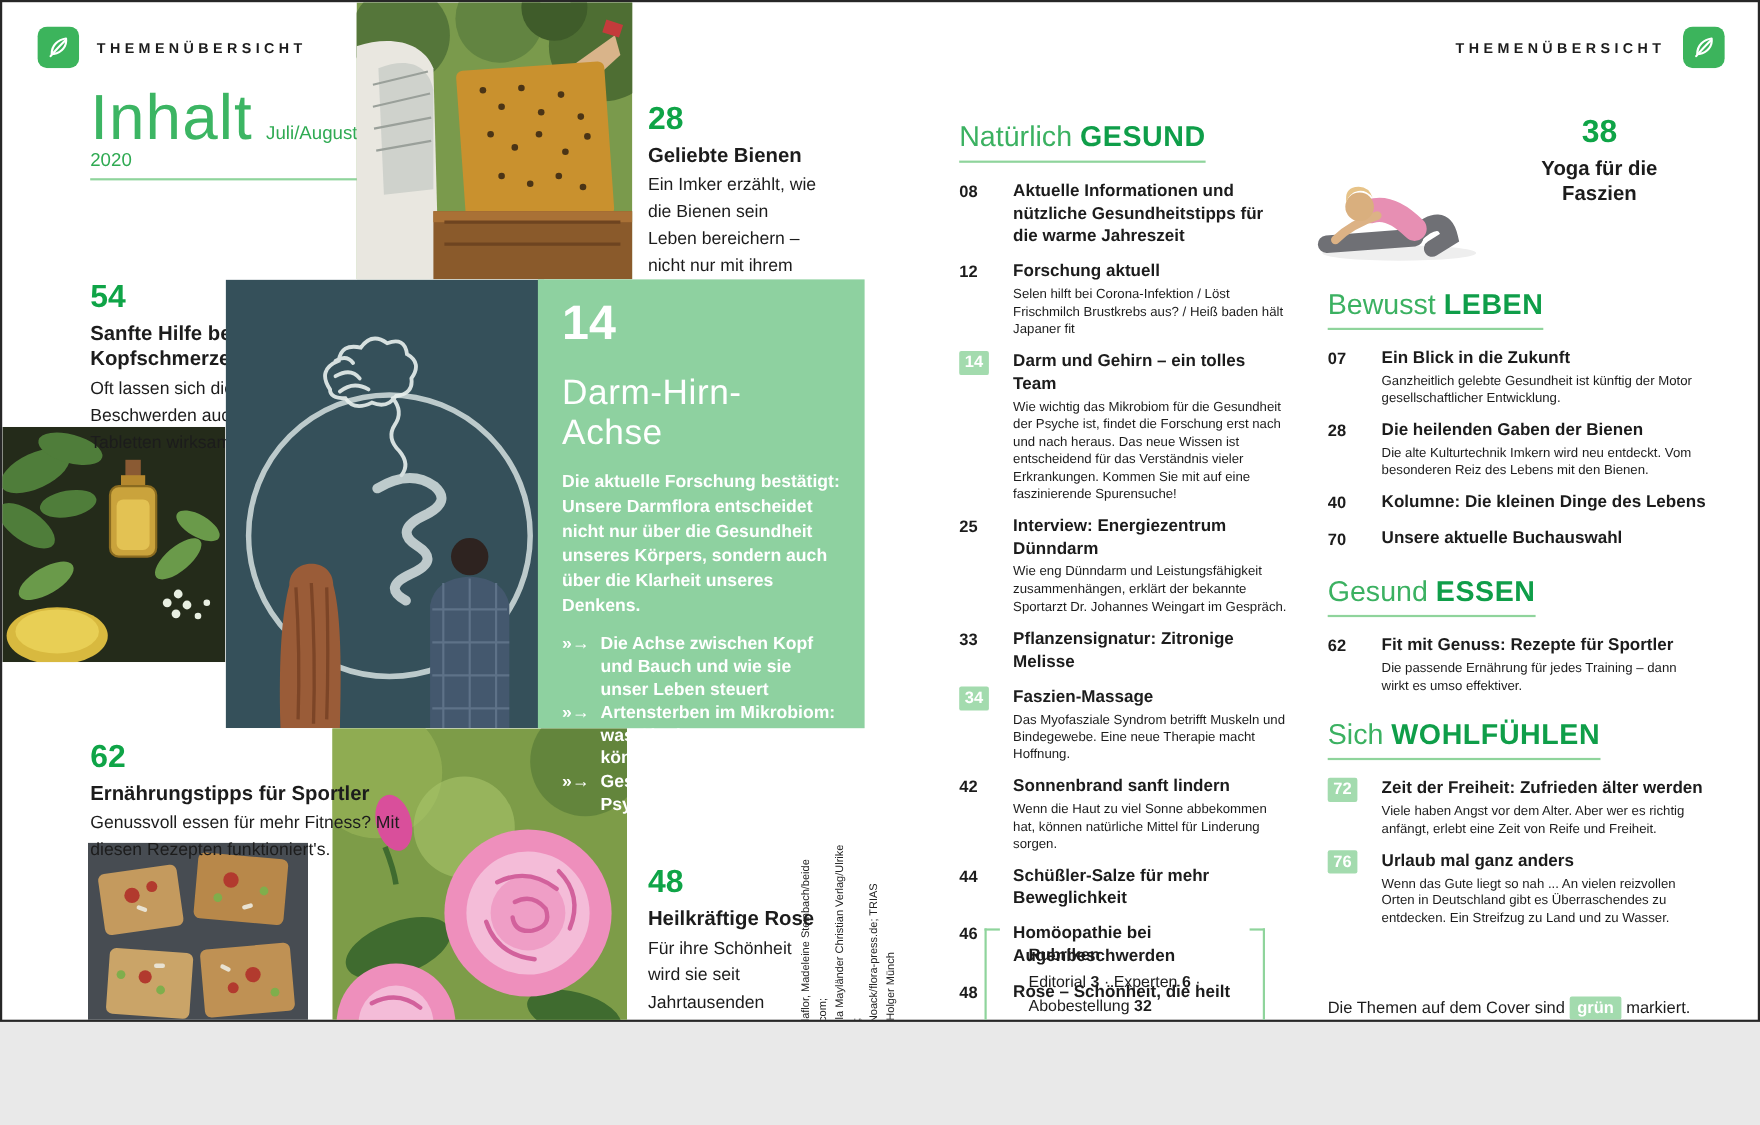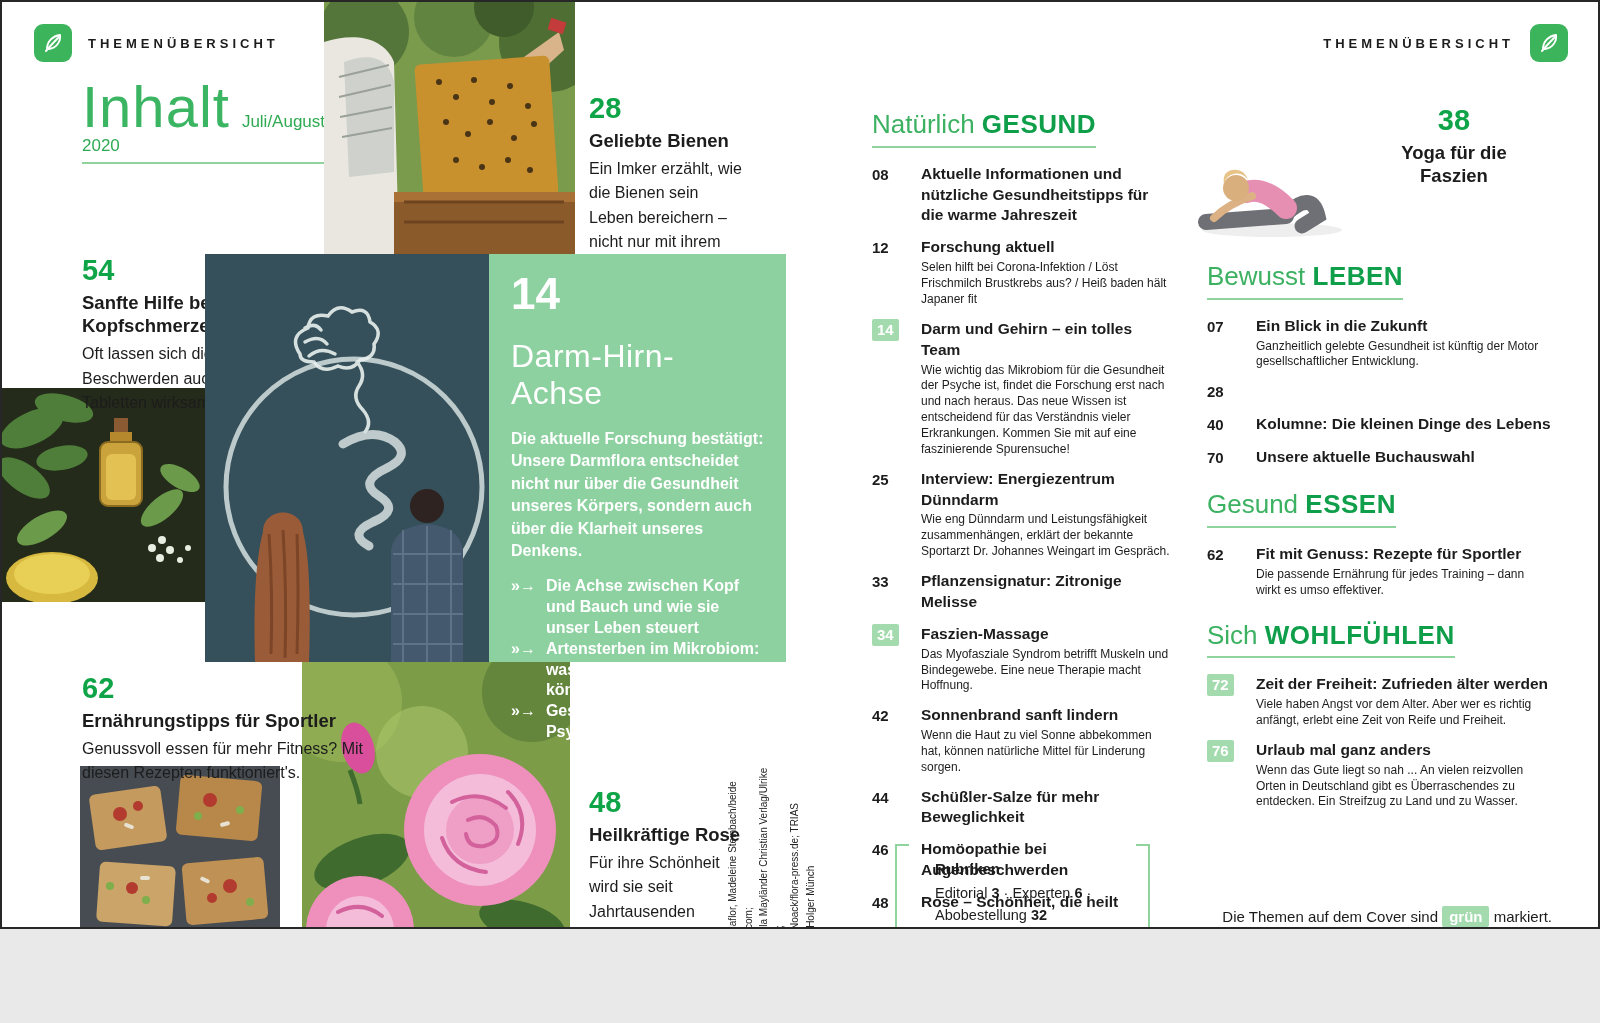--- a/index.html
+++ b/index.html
@@ -57,21 +57,21 @@
   
   .rubriken{position:absolute;left:893px;top:842px;width:255px;height:99px;padding:16px 0 0 40px;}
   .rubriken::before,.rubriken::after{content:"";position:absolute;top:0;bottom:0;width:12px;border:2px solid var(--rule);}
   .rubriken::before{left:0;border-right:none;}
   .rubriken::after{right:0;border-left:none;}
   .rb-title{font-size:15px;font-weight:bold;margin-bottom:6px;}
   .rb-line{font-size:14.5px;line-height:1.5;}
   .rb-line b{font-weight:bold;}
 
   
-  .cover-note{position:absolute;left:1205px;top:906px;width:345px;text-align:right;font-size:15px;}
+  .cover-note{position:absolute;left:1205px;top:906px;width:345px;text-align:left;font-size:15px;}
   .gruen-chip{background:var(--chip);color:#fff;font-weight:bold;padding:2px 7px;border-radius:2px;}
 
   
   .credits{position:absolute;left:723px;top:957px;width:217px;height:46px;transform:rotate(-90deg);transform-origin:0 0;font-size:10px;line-height:1.55;color:#222;}
 
   
   .foot{position:absolute;top:965px;font-size:13px;}
   .foot.left{left:38px;}
   .foot.right{right:38px;}
   .foot .pn{font-weight:bold;}
@@ -407,20 +407,24 @@
       </div>
       <div class="entry">
         <div class="enum"><span class="badge">07</span></div>
         <div>
             <div class="etitle">Ein Blick in die Zukunft</div>
         <div class="edesc">Ganzheitlich gelebte Gesundheit ist künftig der Motor gesellschaftlicher Entwicklung.</div>
           </div>
       </div>
       <div class="entry">
         <div class="enum"><span class="badge">28</span></div>
+        <div>
+            <div class="etitle">Die heilenden Gaben der Bienen</div>
+        <div class="edesc">Die alte Kulturtechnik Imkern wird neu entdeckt. Vom besonderen Reiz des Lebens mit den Bienen.</div>
+          </div>
       </div>
       <div class="entry">
         <div class="enum"><span class="badge">40</span></div>
         <div>
             <div class="etitle">Kolumne: Die kleinen Dinge des Lebens</div>
         </div>
       </div>
       <div class="entry">
         <div class="enum"><span class="badge">70</span></div>
         <div>

